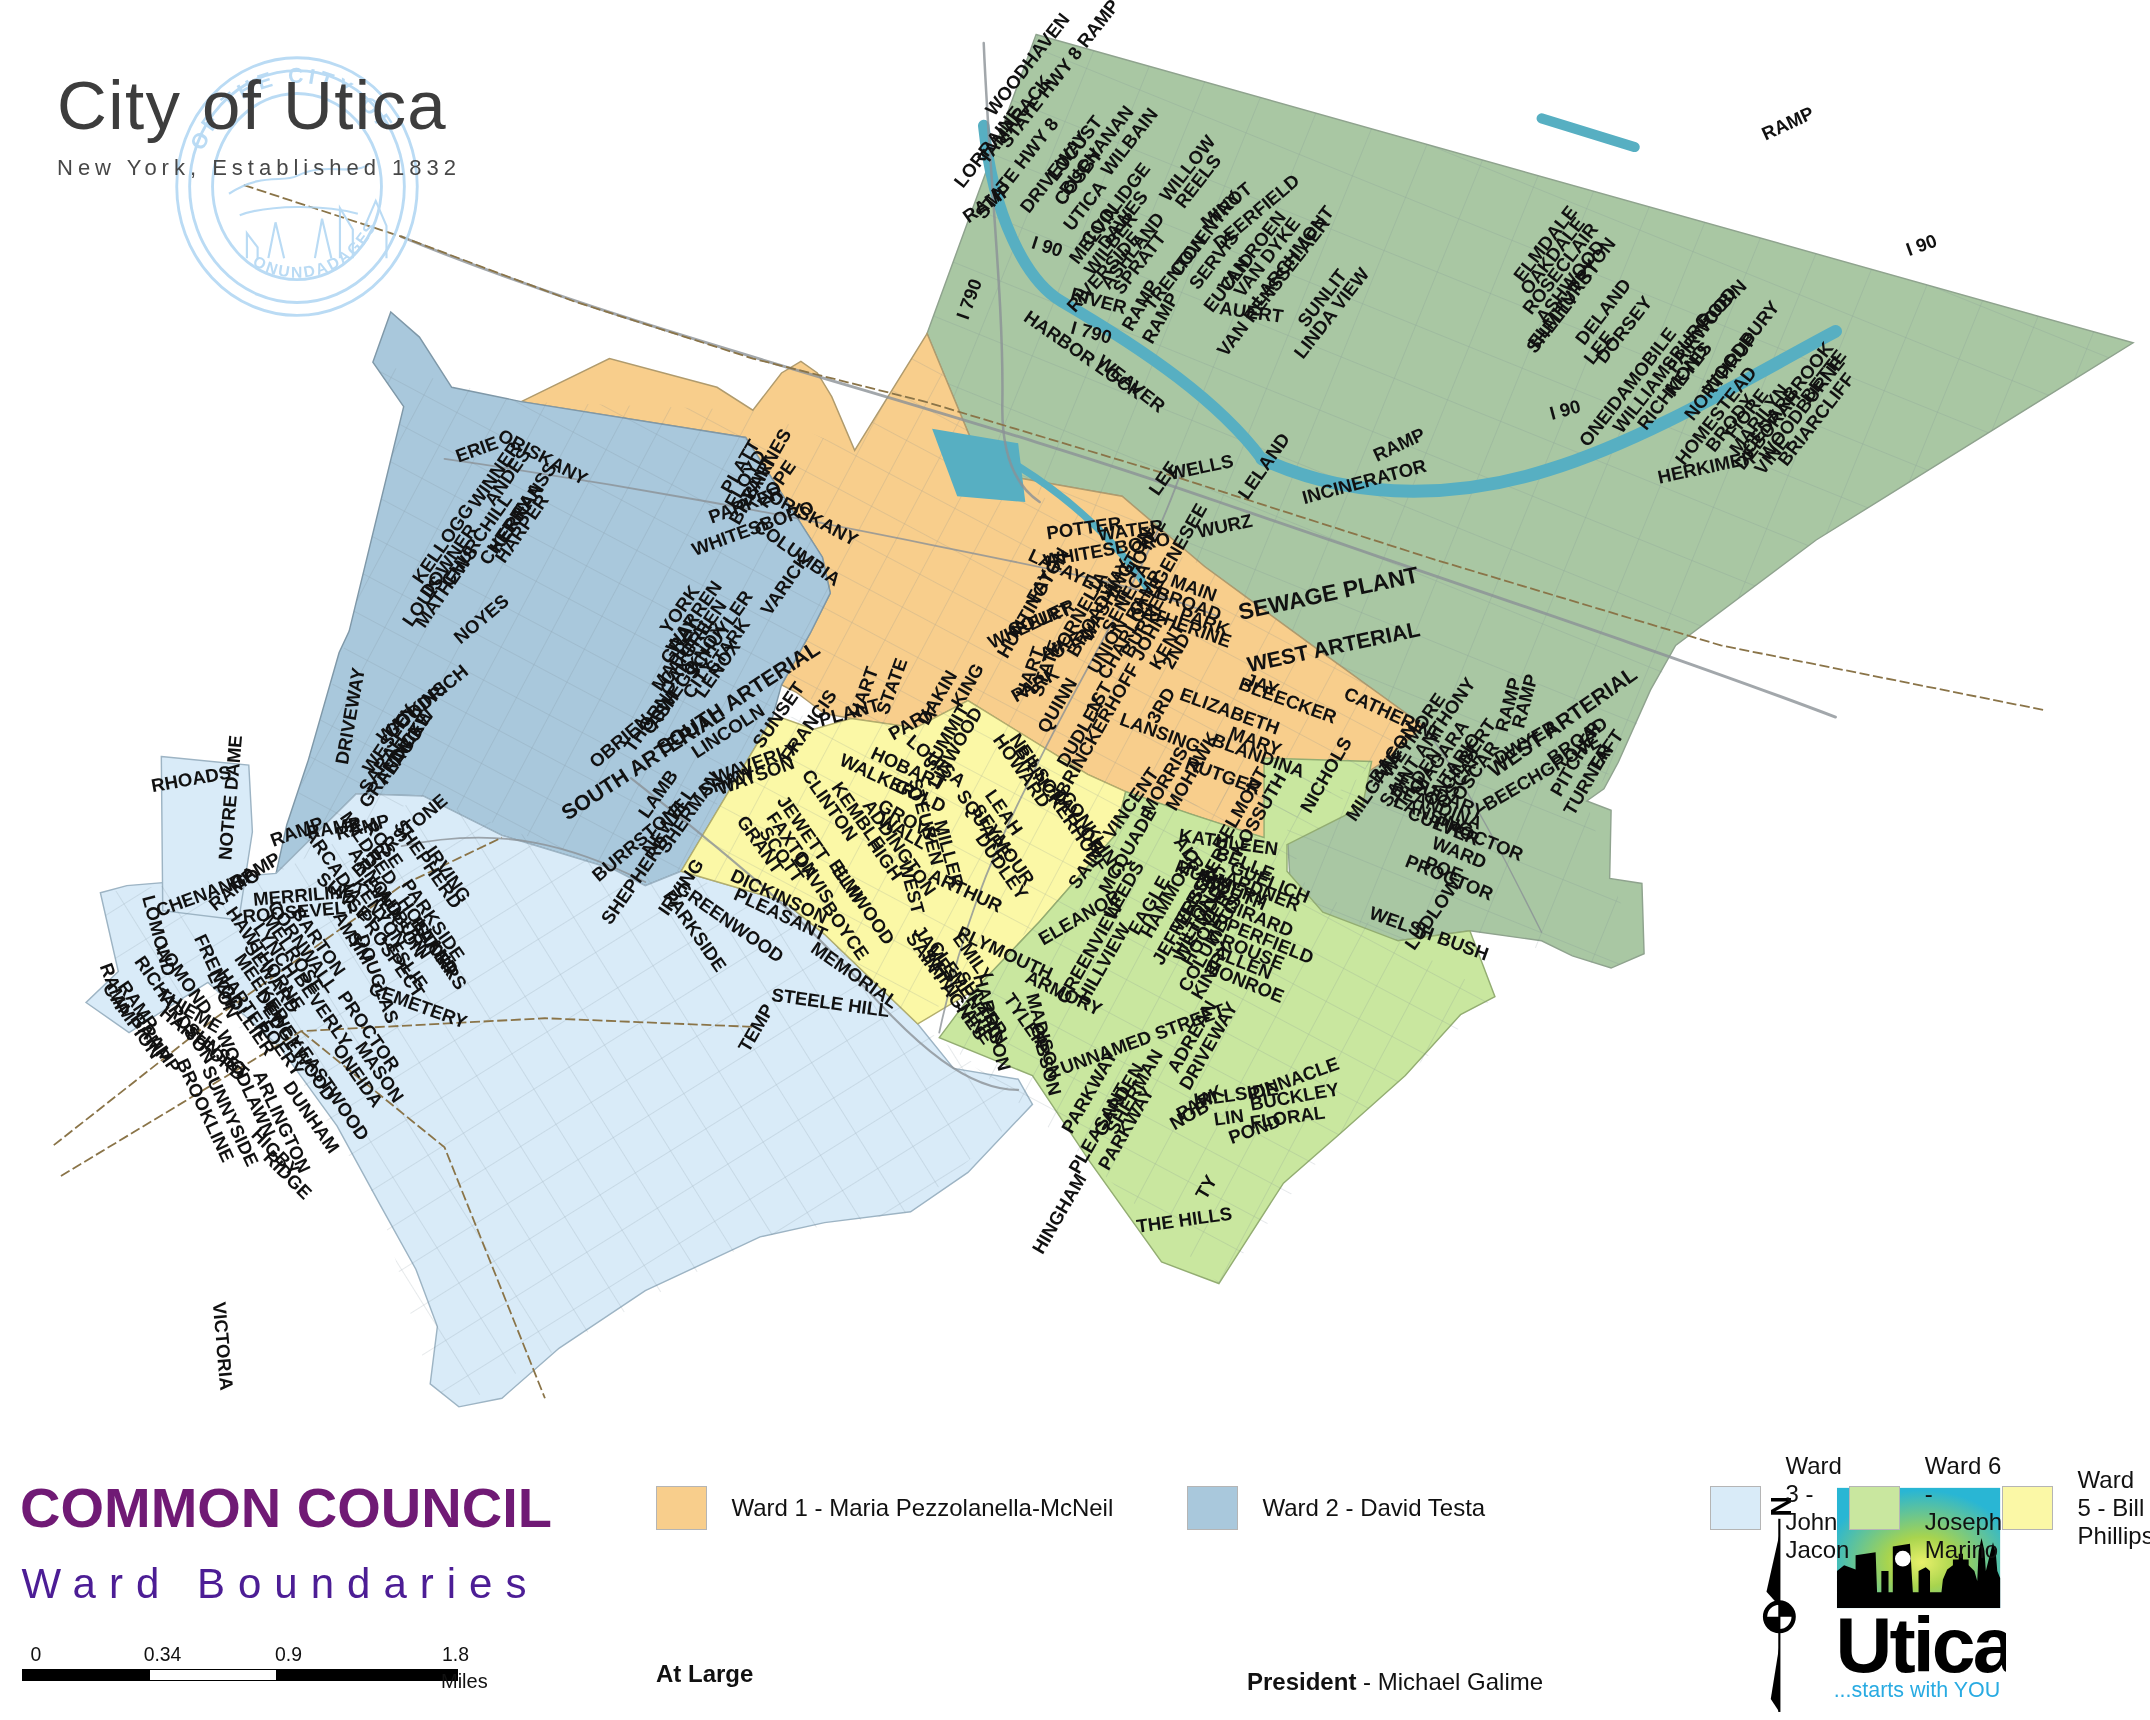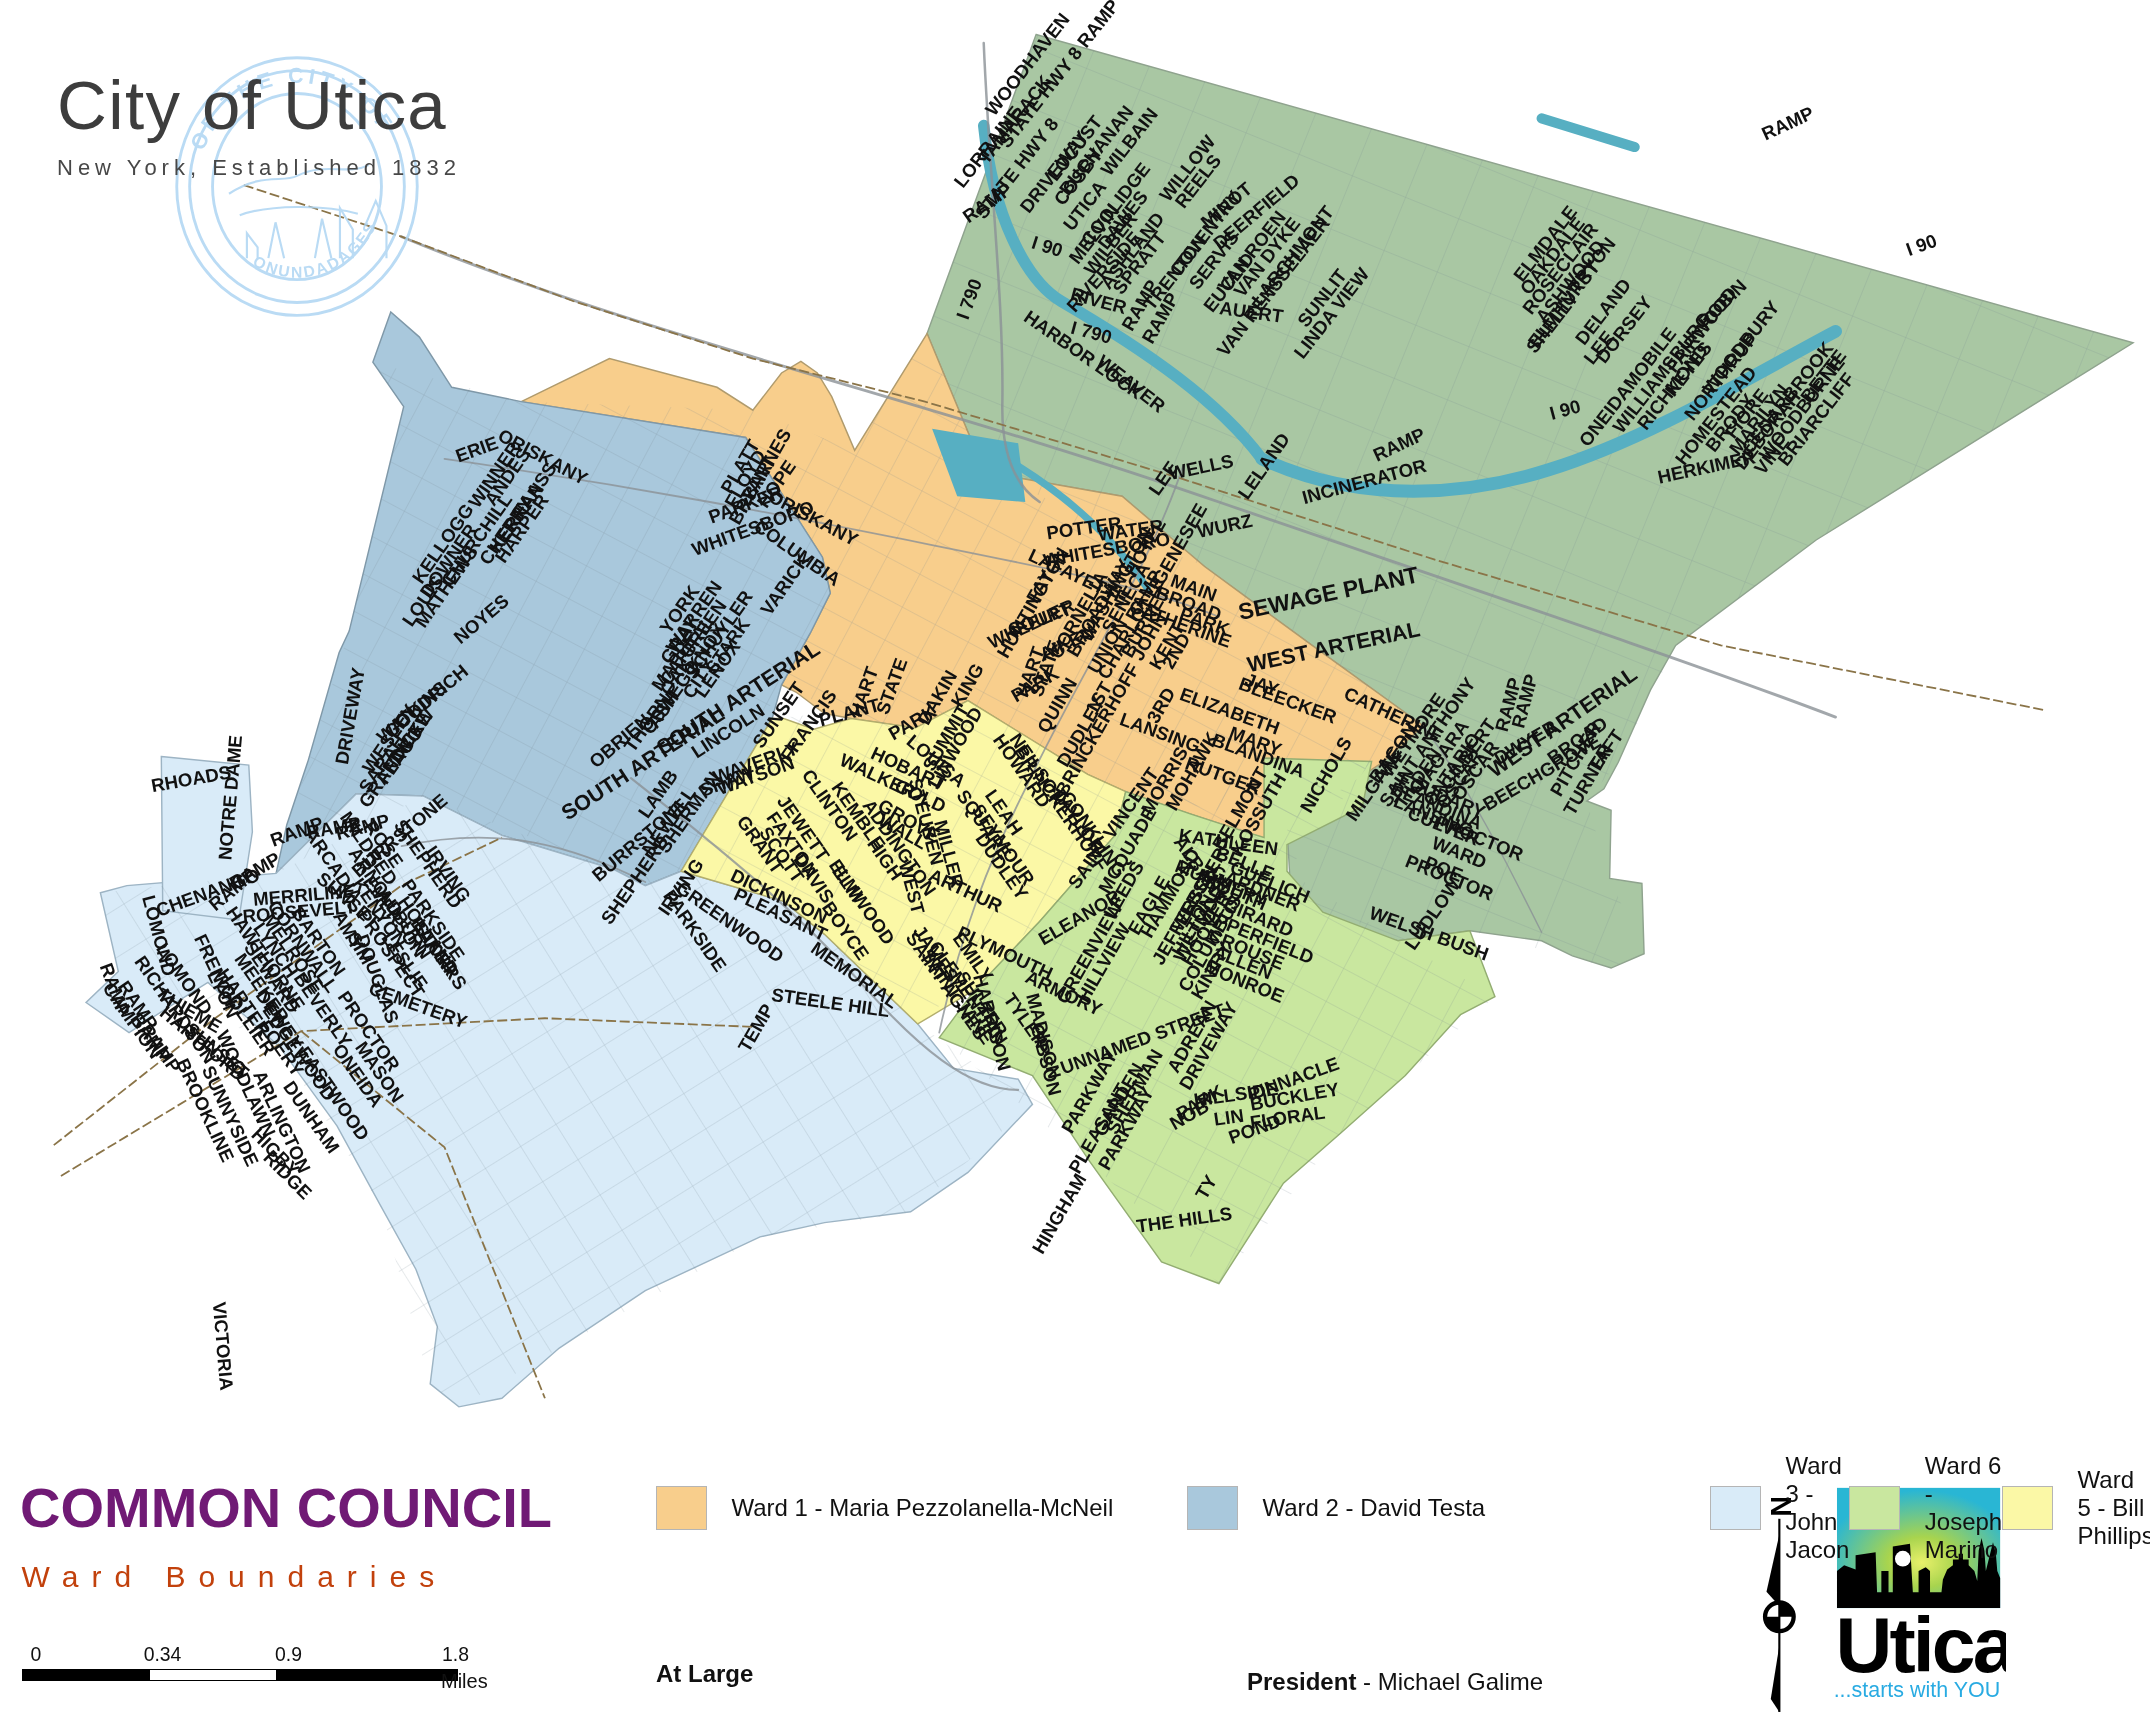--- a/index.html
+++ b/index.html
@@ -7,21 +7,21 @@
          font-family:"Liberation Sans",sans-serif;}
   svg text{font-family:"Liberation Sans",sans-serif;}
   .map-label{font-weight:bold;fill:#111;}
   
   .title-wrap{position:absolute;left:57px;top:66px;z-index:3;}
   .title-main{font-size:69px;color:#3d3d3d;letter-spacing:1.4px;font-weight:400;}
   .title-sub{font-size:22px;color:#474747;letter-spacing:5px;margin-top:10px;}
   .seal{position:absolute;left:161px;top:43px;z-index:1;opacity:.85;}
   
   .footer-heading{position:absolute;left:20px;top:1475px;font-size:56px;font-weight:700;color:#701a75;}
-  .footer-sub{position:absolute;left:21.5px;top:1560px;font-size:30px;font-weight:400;color:#c2410c;letter-spacing:13px;}
+  .footer-sub{position:absolute;left:21.5px;top:1560px;font-size:42px;font-weight:400;color:#4c1d95;letter-spacing:13px;}
   .scale-wrap{position:absolute;left:21.5px;top:1643px;width:545px;}
   .scale-ticks{position:relative;height:23px;font-size:19.4px;color:#111;}
   .scale-ticks span{position:absolute;transform:translateX(-50%);}
   .scale-bar{position:relative;height:10px;margin-top:2.9px;width:434px;border:0.7px solid #000;background:#000;}
   .scale-bar .seg-white{position:absolute;left:127px;top:0;width:126px;height:10px;background:#fff;}
   .scale-miles{position:absolute;left:441px;top:1670px;font-size:20px;color:#111;}
   .legend{position:absolute;left:656px;top:1477px;z-index:3;}
   .legend-grid{display:grid;grid-template-columns:531px 523px;grid-auto-rows:61px;grid-auto-flow:column;}
   .legend-row{display:flex;align-items:center;}
   .legend-swatch{width:49px;height:42px;border:0.7px solid #b5b5b5;margin-right:24.4px;flex:0 0 auto;}

